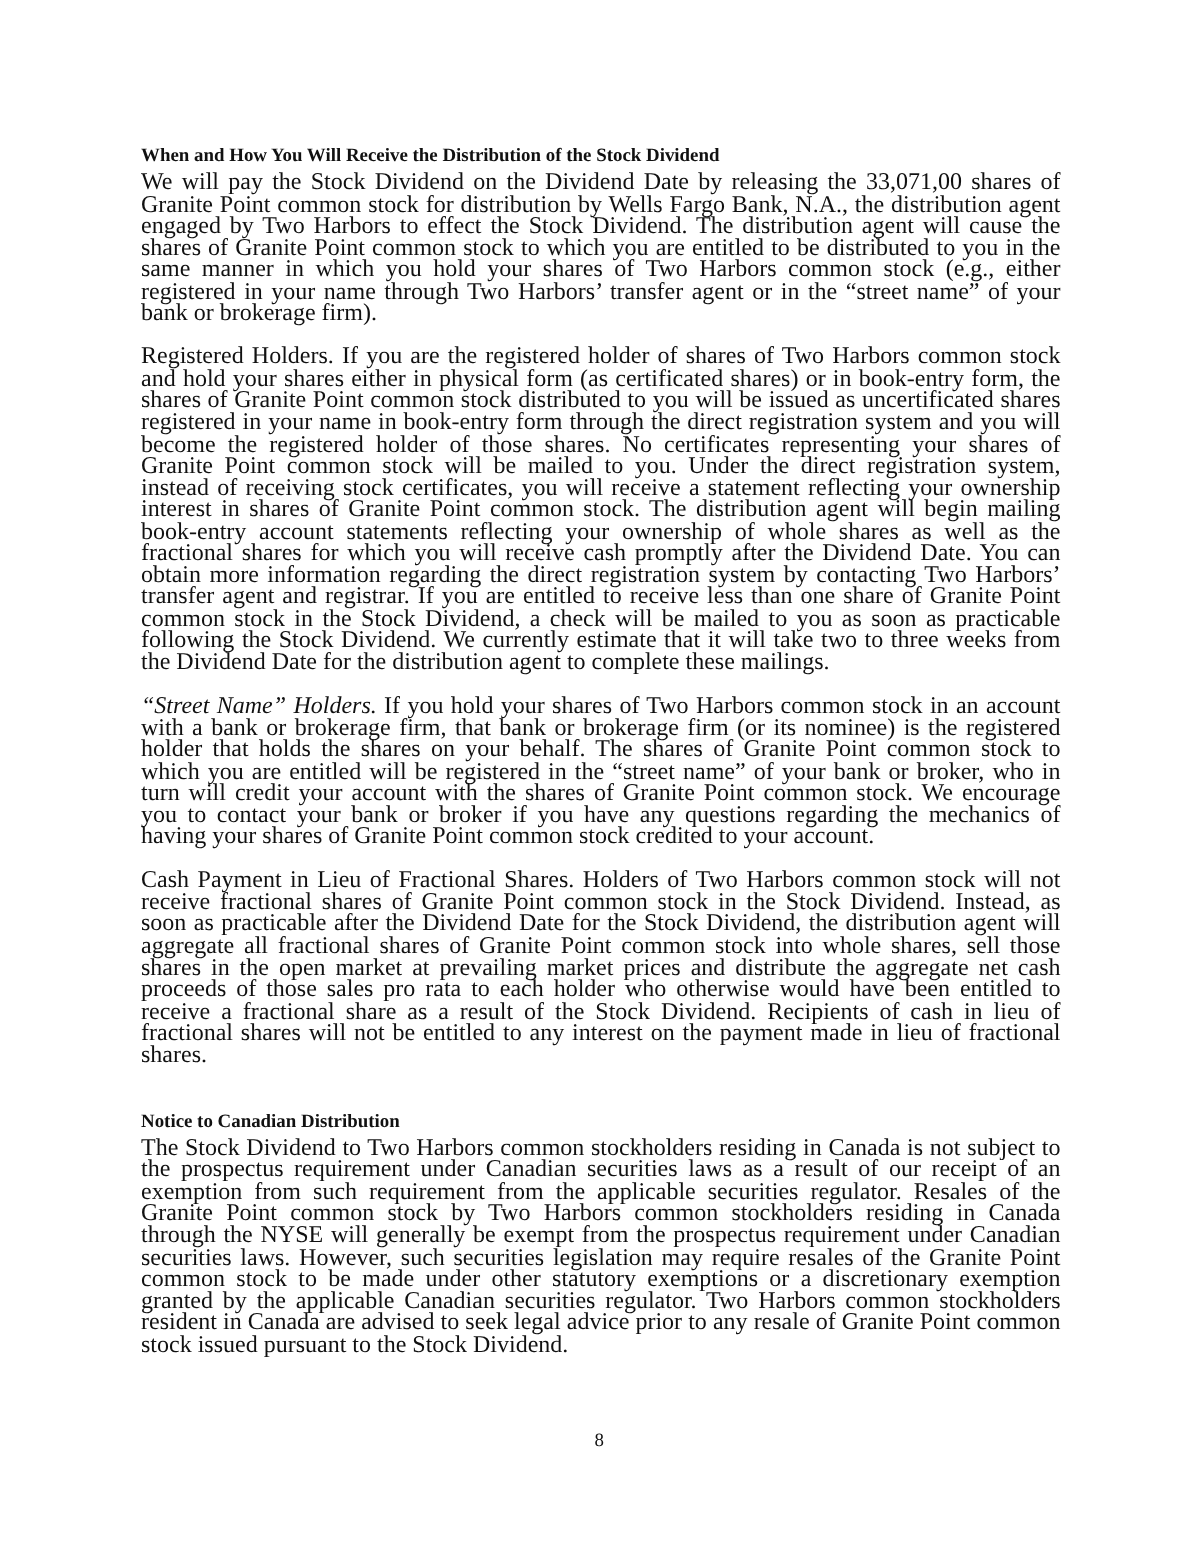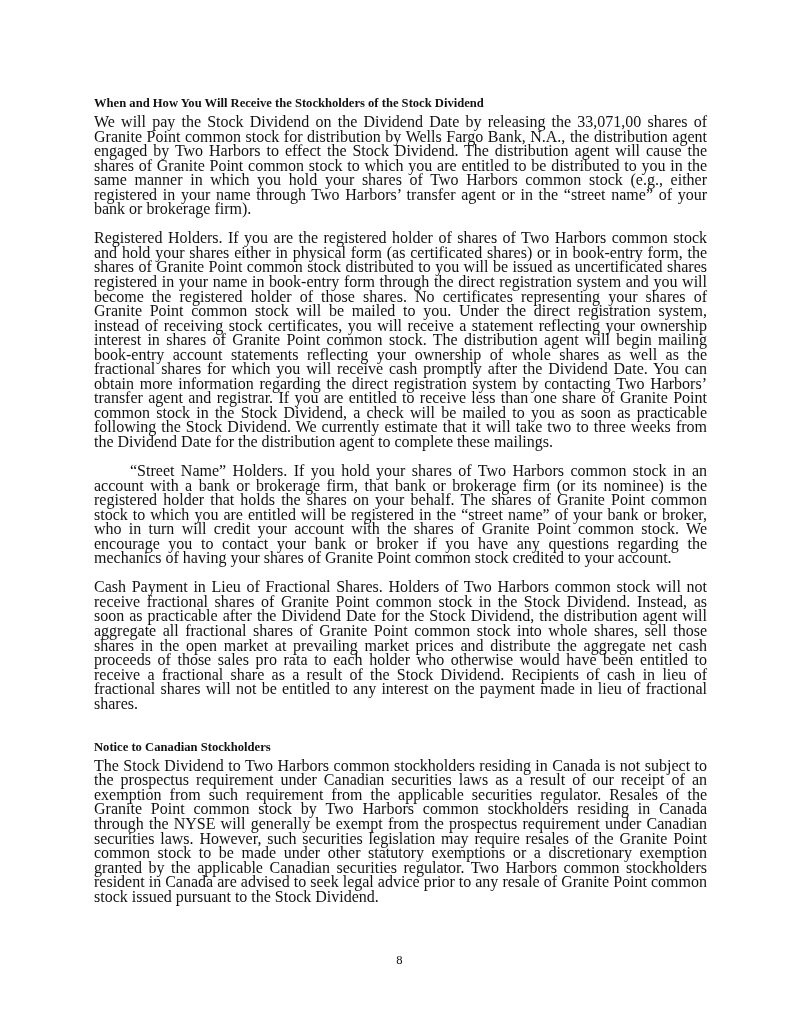--- a/index.html
+++ b/index.html
@@ -27,42 +27,42 @@
       line-height: 15px;
       margin: 0 0 4px 0;
     }
     .para {
       font-size: 16px;
       line-height: 14.55px;
       text-align: justify;
       margin: 0 0 14.5px 0;
     }
     .para .lead-italic {
-      margin-left: 36px;
+      font-style: italic;
     }
     .section-gap {
       height: 14px;
     }
     .page-number {
       position: absolute;
       top: 953px;
       left: 0;
       width: 799px;
       text-align: center;
       font-size: 12.6px;
       font-family: "Liberation Serif", "DejaVu Serif", serif;
     }
   </style>
 </head>
 <body>
 
 <div class="page">
-  <div class="heading">When and How You Will Receive the Stockholders of the Stock Dividend</div>
+  <div class="heading">When and How You Will Receive the Distribution of the Stock Dividend</div>
   <p class="para">We will pay the Stock Dividend on the Dividend Date by releasing the 33,071,00 shares of Granite Point common stock for distribution by Wells Fargo Bank, N.A., the distribution agent engaged by Two Harbors to effect the Stock Dividend. The distribution agent will cause the shares of Granite Point common stock to which you are entitled to be distributed to you in the same manner in which you hold your shares of Two Harbors common stock (e.g., either registered in your name through Two Harbors’ transfer agent or in the “street name” of your bank or brokerage firm).</p>
   <p class="para">Registered Holders. If you are the registered holder of shares of Two Harbors common stock and hold your shares either in physical form (as certificated shares) or in book-entry form, the shares of Granite Point common stock distributed to you will be issued as uncertificated shares registered in your name in book-entry form through the direct registration system and you will become the registered holder of those shares. No certificates representing your shares of Granite Point common stock will be mailed to you. Under the direct registration system, instead of receiving stock certificates, you will receive a statement reflecting your ownership interest in shares of Granite Point common stock. The distribution agent will begin mailing book-entry account statements reflecting your ownership of whole shares as well as the fractional shares for which you will receive cash promptly after the Dividend Date. You can obtain more information regarding the direct registration system by contacting Two Harbors’ transfer agent and registrar. If you are entitled to receive less than one share of Granite Point common stock in the Stock Dividend, a check will be mailed to you as soon as practicable following the Stock Dividend. We currently estimate that it will take two to three weeks from the Dividend Date for the distribution agent to complete these mailings.</p>
   <p class="para"><span class="lead-italic">“Street Name” Holders.</span><span> If you hold your shares of Two Harbors common stock in an account with a bank or brokerage firm, that bank or brokerage firm (or its nominee) is the registered holder that holds the shares on your behalf. The shares of Granite Point common stock to which you are entitled will be registered in the “street name” of your bank or broker, who in turn will credit your account with the shares of Granite Point common stock. We encourage you to contact your bank or broker if you have any questions regarding the mechanics of having your shares of Granite Point common stock credited to your account.</span></p>
   <p class="para">Cash Payment in Lieu of Fractional Shares. Holders of Two Harbors common stock will not receive fractional shares of Granite Point common stock in the Stock Dividend. Instead, as soon as practicable after the Dividend Date for the Stock Dividend, the distribution agent will aggregate all fractional shares of Granite Point common stock into whole shares, sell those shares in the open market at prevailing market prices and distribute the aggregate net cash proceeds of those sales pro rata to each holder who otherwise would have been entitled to receive a fractional share as a result of the Stock Dividend. Recipients of cash in lieu of fractional shares will not be entitled to any interest on the payment made in lieu of fractional shares.</p>
   <div class="section-gap"></div>
-  <div class="heading">Notice to Canadian Stockholders</div>
+  <div class="heading">Notice to Canadian Distribution</div>
   <p class="para">The Stock Dividend to Two Harbors common stockholders residing in Canada is not subject to the prospectus requirement under Canadian securities laws as a result of our receipt of an exemption from such requirement from the applicable securities regulator. Resales of the Granite Point common stock by Two Harbors common stockholders residing in Canada through the NYSE will generally be exempt from the prospectus requirement under Canadian securities laws. However, such securities legislation may require resales of the Granite Point common stock to be made under other statutory exemptions or a discretionary exemption granted by the applicable Canadian securities regulator. Two Harbors common stockholders resident in Canada are advised to seek legal advice prior to any resale of Granite Point common stock issued pursuant to the Stock Dividend.</p>
 </div>
 
 <div class="page-number">8</div>
 
 </body></html>

